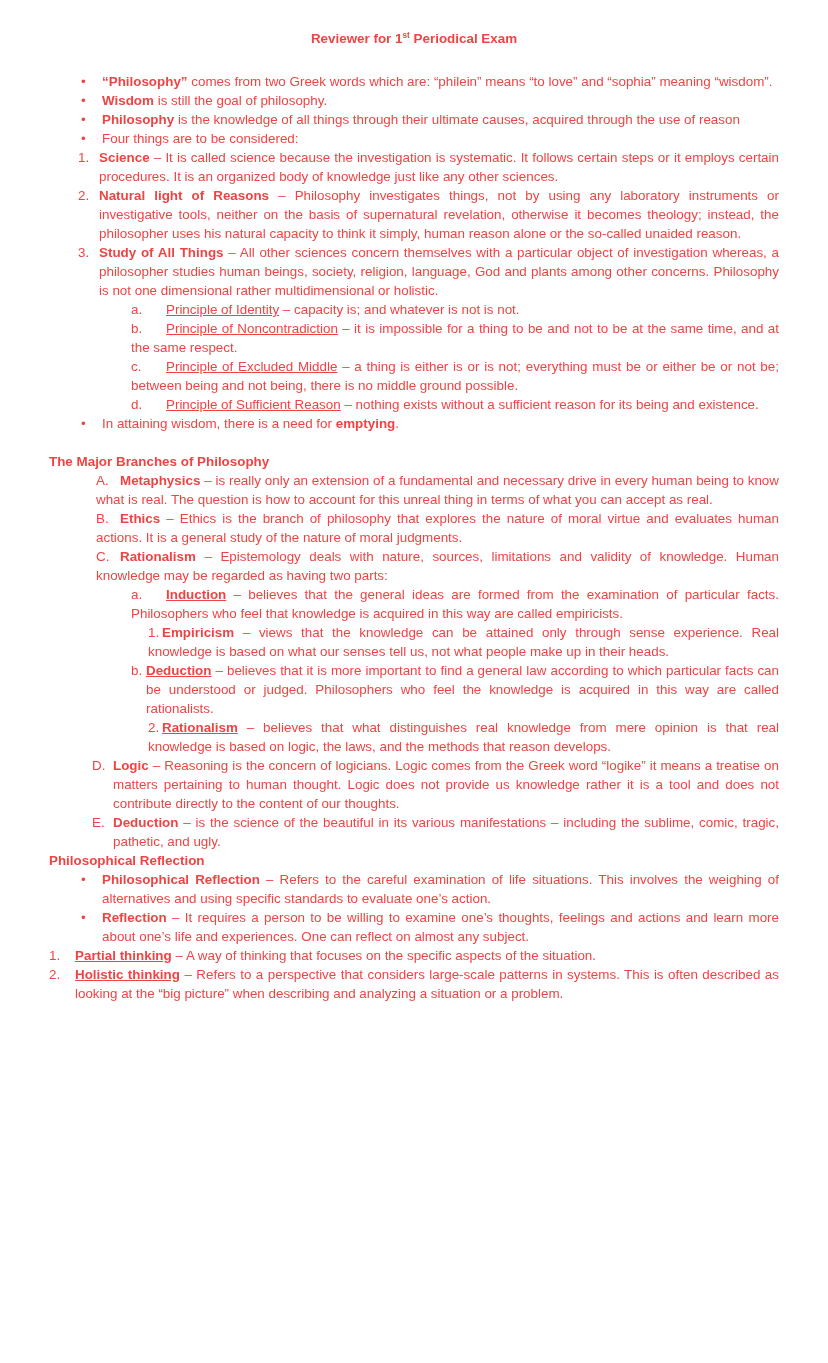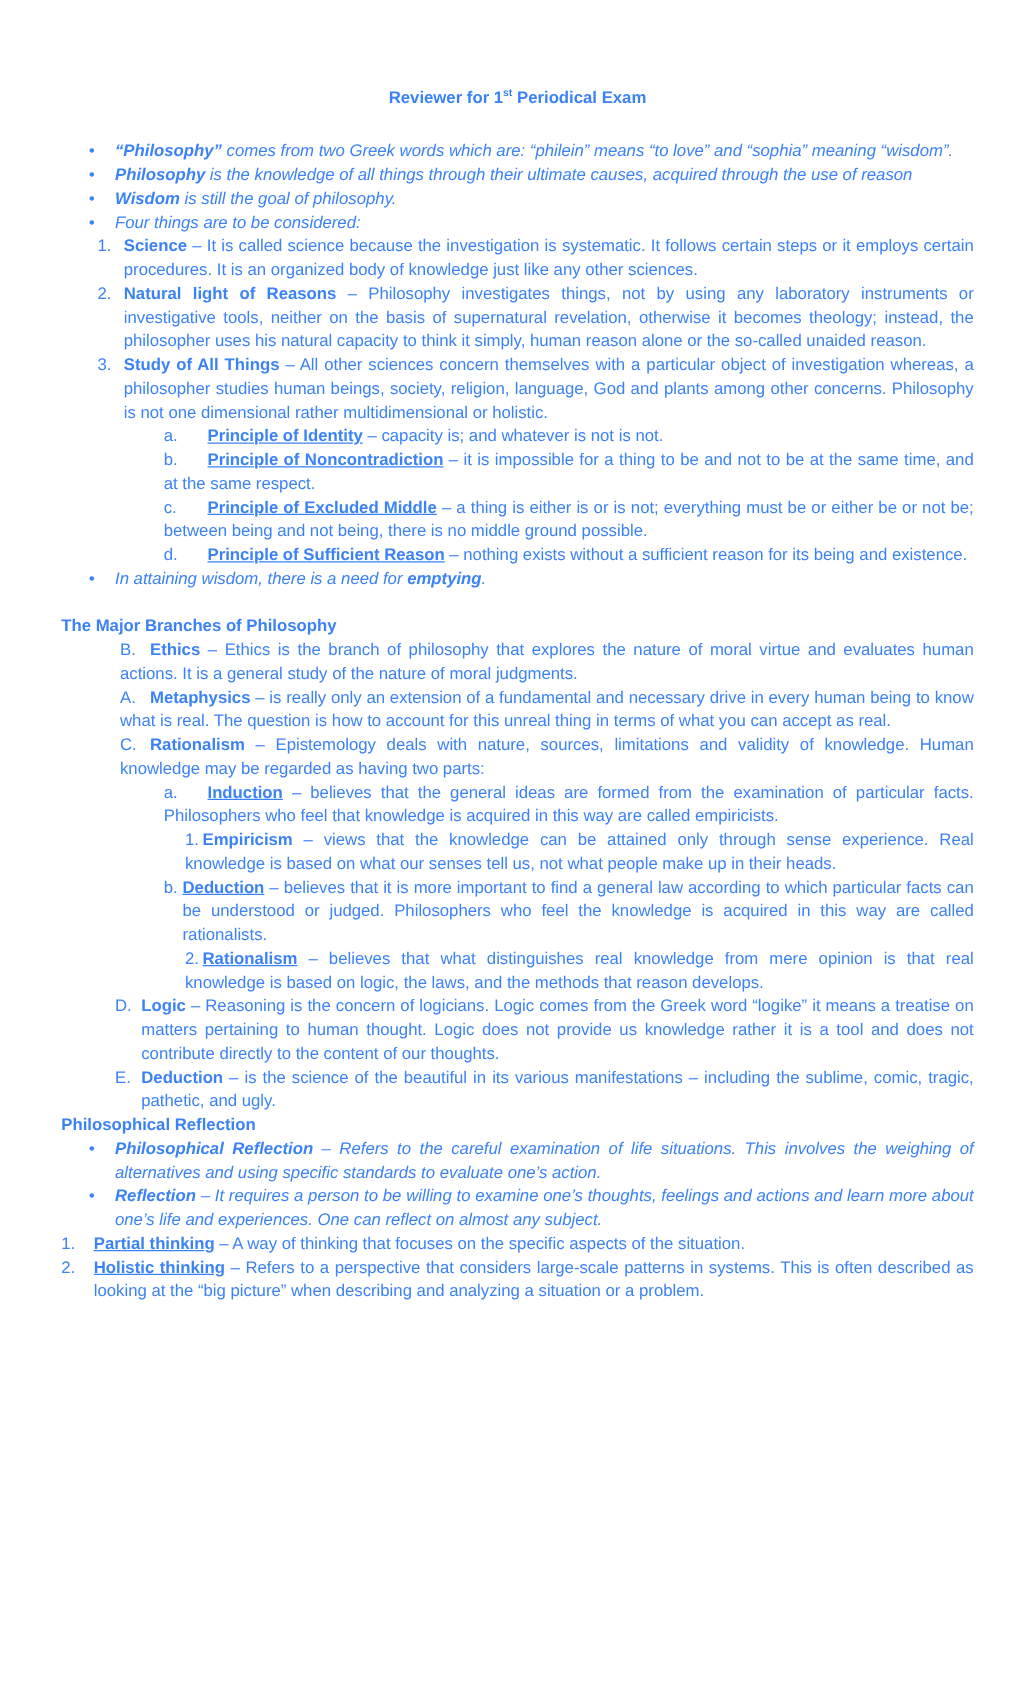--- a/index.html
+++ b/index.html
@@ -1,37 +1,37 @@
 <!DOCTYPE html>
 <html><head>
 <meta charset="utf-8">
 <style>
   * { margin: 0; padding: 0; box-sizing: border-box; }
   html, body { background: #ffffff; }
   .page {
     width: 828px;
     height: 1363px;
     background: #ffffff;
-    padding: 68px 49px 0 49px;
+    padding: 29px 49px 0 49px;
     font-family: "Liberation Sans", "DejaVu Sans", sans-serif;
     font-size: 13.4px;
     line-height: 19px;
-    color: #3b82f6;
+    color: #ef4444;
     overflow: hidden;
   }
   .title { text-align: center; font-weight: 700; margin-bottom: 24px; }
   .title sup { font-size: 0.62em; vertical-align: super; line-height: 0; }
 
   .block { text-align: justify; }
   .marker { display: inline-block; }
   .b { font-weight: 700; }
-  .u { text-decoration: underline; font-weight: bold; }
+  .u { text-decoration: underline; }
 
   
-  .li-bullet { margin-left: 22px; padding-left: 21px; font-style: italic; }
+  .li-bullet { margin-left: 32px; padding-left: 21px; }
   .li-bullet .marker { width: 21px; margin-left: -21px; }
 
   
   .li-num1 { margin-left: 29px; padding-left: 21px; }
   .li-num1 .marker { width: 21px; margin-left: -21px; }
 
   
   .li-abc { margin-left: 82px; }
   .li-abc .marker { width: 35px; }
 
@@ -59,34 +59,34 @@
   .heading-gap { font-weight: 700; margin-top: 19px; }
   .subheading { font-weight: 700; margin-left: 14px; margin-top: 19px; }
 </style>
 </head>
 <body>
 
 <div class="page">
   <div class="title"><span>Reviewer for 1</span><sup>st</sup><span> Periodical Exam</span></div>
   <div>
       <div class="block li-bullet"><span class="marker">•</span><span class="b ">“Philosophy”</span><span class=""> comes from two Greek words which are: “philein” means “to love” and “sophia” meaning “wisdom”.</span></div>
+      <div class="block li-bullet"><span class="marker">•</span><span class="b ">Wisdom</span><span class=""> is still the goal of philosophy.</span></div>
       <div class="block li-bullet"><span class="marker">•</span><span class="b ">Philosophy</span><span class=""> is the knowledge of all things through their ultimate causes, acquired through the use of reason</span></div>
-      <div class="block li-bullet"><span class="marker">•</span><span class="b ">Wisdom</span><span class=""> is still the goal of philosophy.</span></div>
       <div class="block li-bullet"><span class="marker">•</span><span class="">Four things are to be considered:</span></div>
       <div class="block li-num1"><span class="marker">1.</span><span class="b ">Science</span><span class=""> – It is called science because the investigation is systematic. It follows certain steps or it employs certain procedures. It is an organized body of knowledge just like any other sciences.</span></div>
       <div class="block li-num1"><span class="marker">2.</span><span class="b ">Natural light of Reasons</span><span class=""> – Philosophy investigates things, not by using any laboratory instruments or investigative tools, neither on the basis of supernatural revelation, otherwise it becomes theology; instead, the philosopher uses his natural capacity to think it simply, human reason alone or the so-called unaided reason.</span></div>
       <div class="block li-num1"><span class="marker">3.</span><span class="b ">Study of All Things</span><span class=""> – All other sciences concern themselves with a particular object of investigation whereas, a philosopher studies human beings, society, religion, language, God and plants among other concerns. Philosophy is not one dimensional rather multidimensional or holistic.</span></div>
       <div class="block li-abc"><span class="marker">a.</span><span class="u">Principle of Identity</span><span class=""> – capacity is; and whatever is not is not.</span></div>
       <div class="block li-abc"><span class="marker">b.</span><span class="u">Principle of Noncontradiction</span><span class=""> – it is impossible for a thing to be and not to be at the same time, and at the same respect.</span></div>
       <div class="block li-abc"><span class="marker">c.</span><span class="u">Principle of Excluded Middle</span><span class=""> – a thing is either is or is not; everything must be or either be or not be; between being and not being, there is no middle ground possible.</span></div>
       <div class="block li-abc"><span class="marker">d.</span><span class="u">Principle of Sufficient Reason</span><span class=""> – nothing exists without a sufficient reason for its being and existence.</span></div>
       <div class="block li-bullet"><span class="marker">•</span><span class="">In attaining wisdom, there is a need for </span><span class="b ">emptying</span><span class="">.</span></div>
       <div class="block heading-gap">The Major Branches of Philosophy</div>
+      <div class="block li-ABC"><span class="marker">A.</span><span class="b ">Metaphysics</span><span class=""> – is really only an extension of a fundamental and necessary drive in every human being to know what is real. The question is how to account for this unreal thing in terms of what you can accept as real.</span></div>
       <div class="block li-ABC"><span class="marker">B.</span><span class="b ">Ethics</span><span class=""> – Ethics is the branch of philosophy that explores the nature of moral virtue and evaluates human actions. It is a general study of the nature of moral judgments.</span></div>
-      <div class="block li-ABC"><span class="marker">A.</span><span class="b ">Metaphysics</span><span class=""> – is really only an extension of a fundamental and necessary drive in every human being to know what is real. The question is how to account for this unreal thing in terms of what you can accept as real.</span></div>
       <div class="block li-ABC"><span class="marker">C.</span><span class="b ">Rationalism</span><span class=""> – Epistemology deals with nature, sources, limitations and validity of knowledge. Human knowledge may be regarded as having two parts:</span></div>
       <div class="block li-abc"><span class="marker">a.</span><span class="b u">Induction</span><span class=""> – believes that the general ideas are formed from the examination of particular facts. Philosophers who feel that knowledge is acquired in this way are called empiricists.</span></div>
       <div class="block li-subnum"><span class="marker">1.</span><span class="b ">Empiricism</span><span class=""> – views that the knowledge can be attained only through sense experience. Real knowledge is based on what our senses tell us, not what people make up in their heads.</span></div>
       <div class="block li-subb"><span class="marker">b.</span><span class="b u">Deduction</span><span class=""> – believes that it is more important to find a general law according to which particular facts can be understood or judged. Philosophers who feel the knowledge is acquired in this way are called rationalists.</span></div>
       <div class="block li-subnum"><span class="marker">2.</span><span class="b u">Rationalism</span><span class=""> – believes that what distinguishes real knowledge from mere opinion is that real knowledge is based on logic, the laws, and the methods that reason develops.</span></div>
       <div class="block li-DE"><span class="marker">D.</span><span class="b ">Logic</span><span class=""> – Reasoning is the concern of logicians. Logic comes from the Greek word “logike” it means a treatise on matters pertaining to human thought. Logic does not provide us knowledge rather it is a tool and does not contribute directly to the content of our thoughts.</span></div>
       <div class="block li-DE"><span class="marker">E.</span><span class="b ">Deduction</span><span class=""> – is the science of the beautiful in its various manifestations – including the sublime, comic, tragic, pathetic, and ugly.</span></div>
       <div class="block heading">Philosophical Reflection</div>
       <div class="block li-bullet"><span class="marker">•</span><span class="b ">Philosophical Reflection</span><span class=""> – Refers to the careful examination of life situations. This involves the weighing of alternatives and using specific standards to evaluate one’s action.</span></div>
       <div class="block li-bullet"><span class="marker">•</span><span class="b ">Reflection</span><span class=""> – It requires a person to be willing to examine one’s thoughts, feelings and actions and learn more about one’s life and experiences. One can reflect on almost any subject.</span></div>

